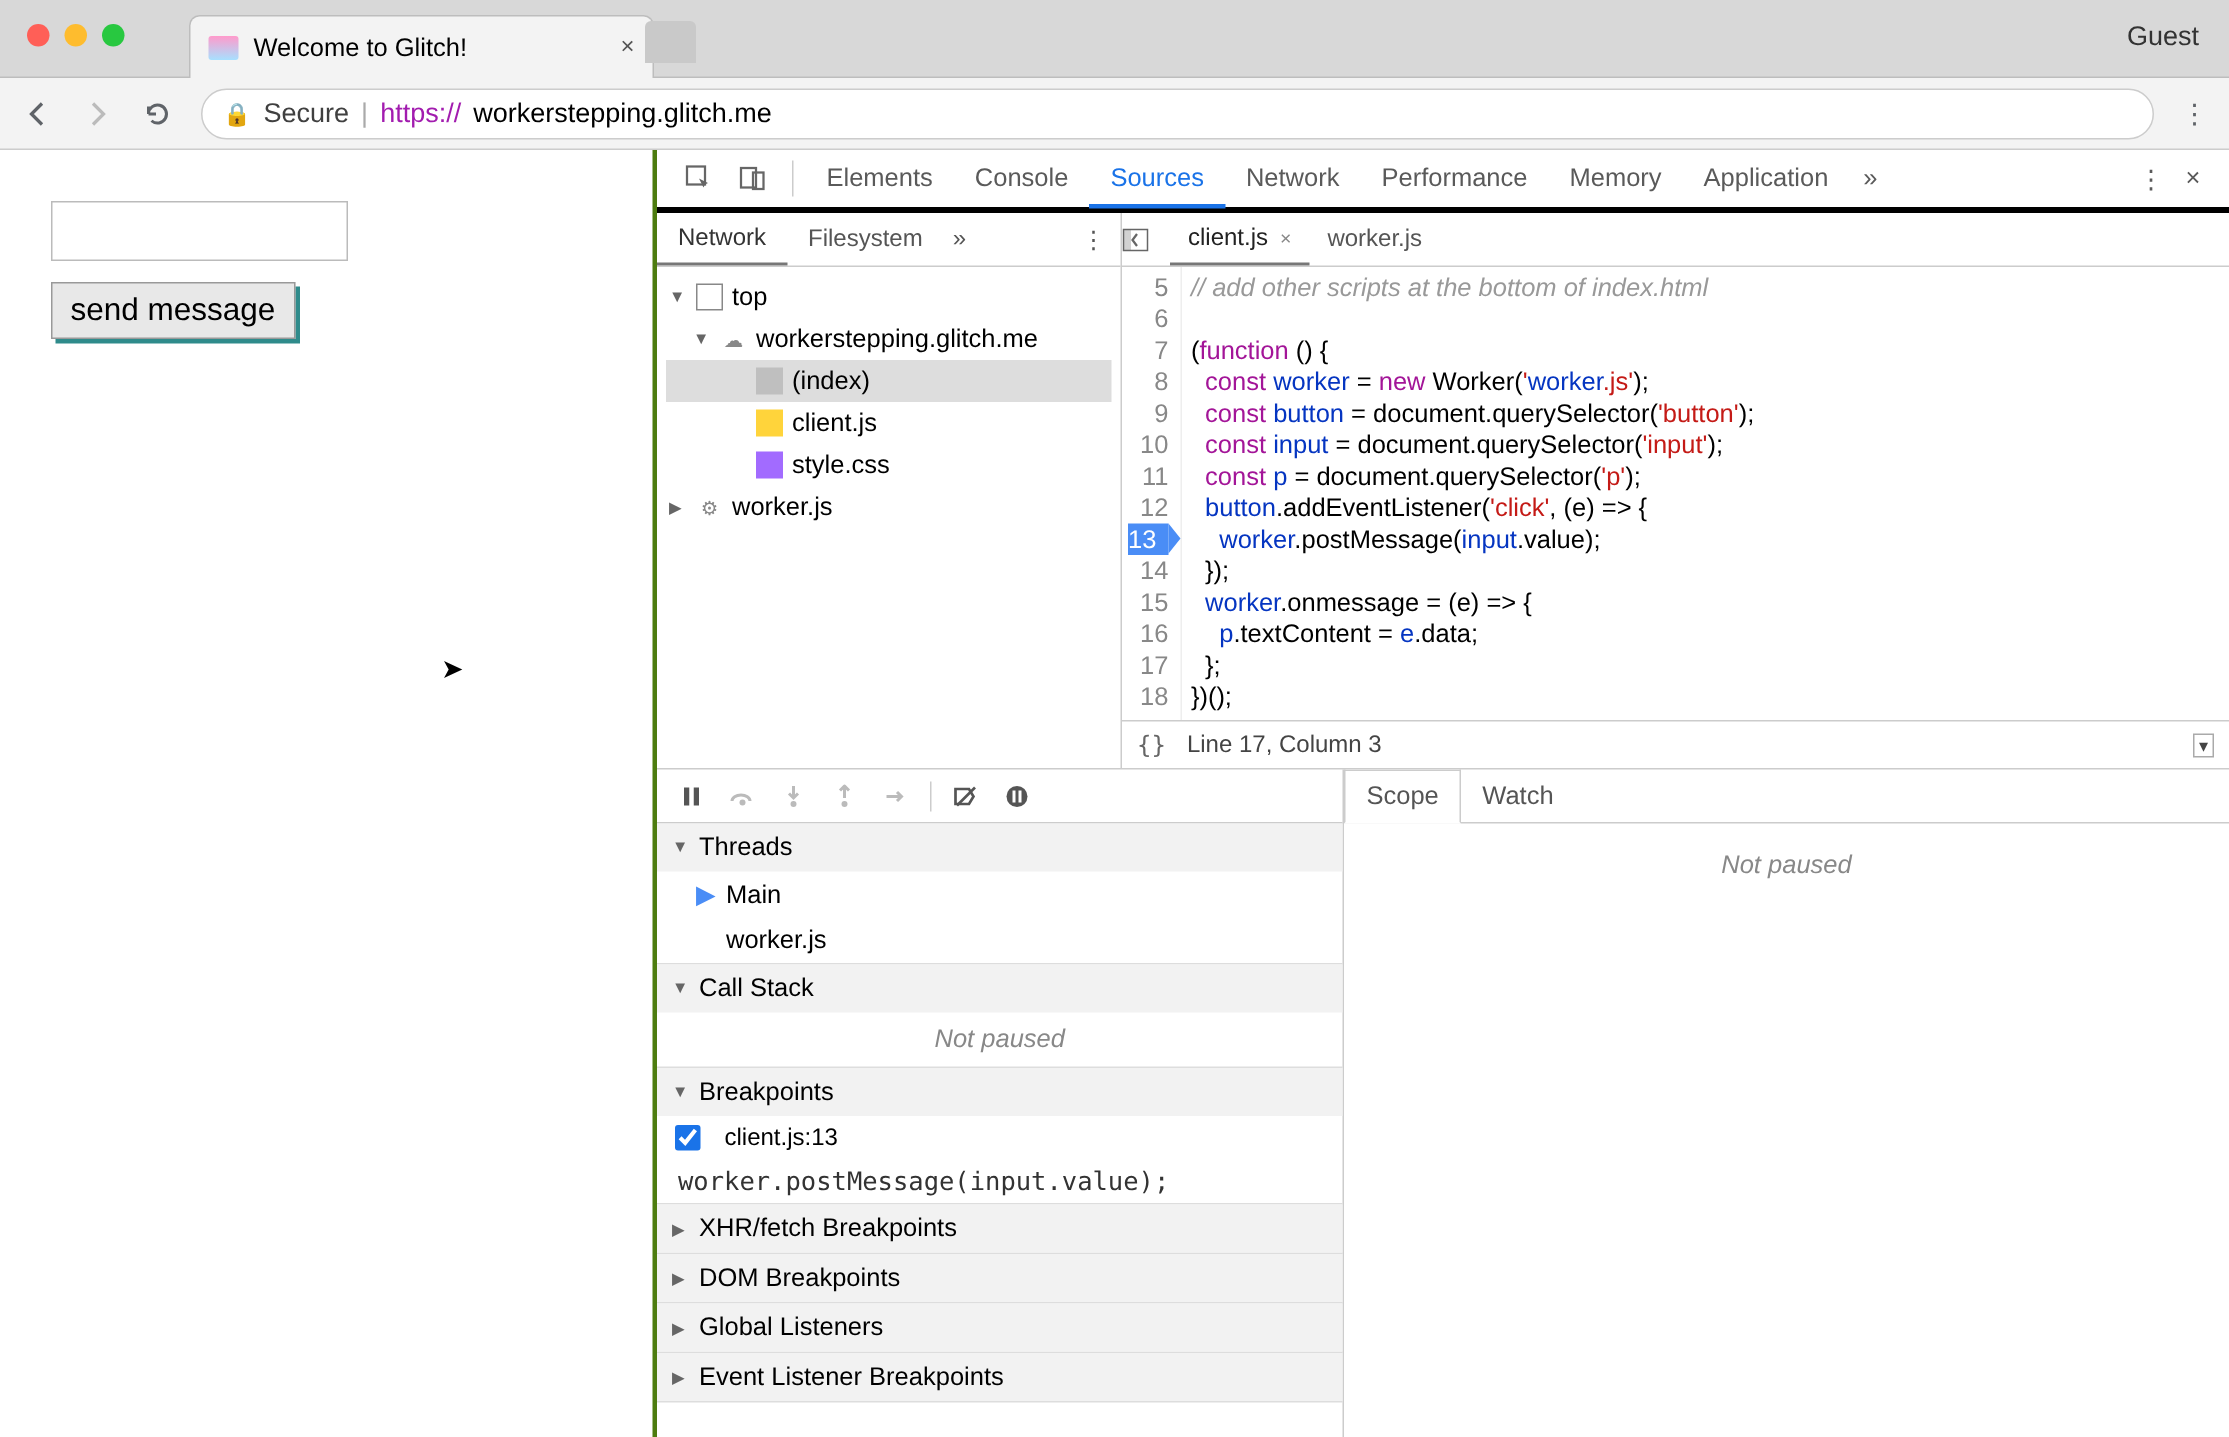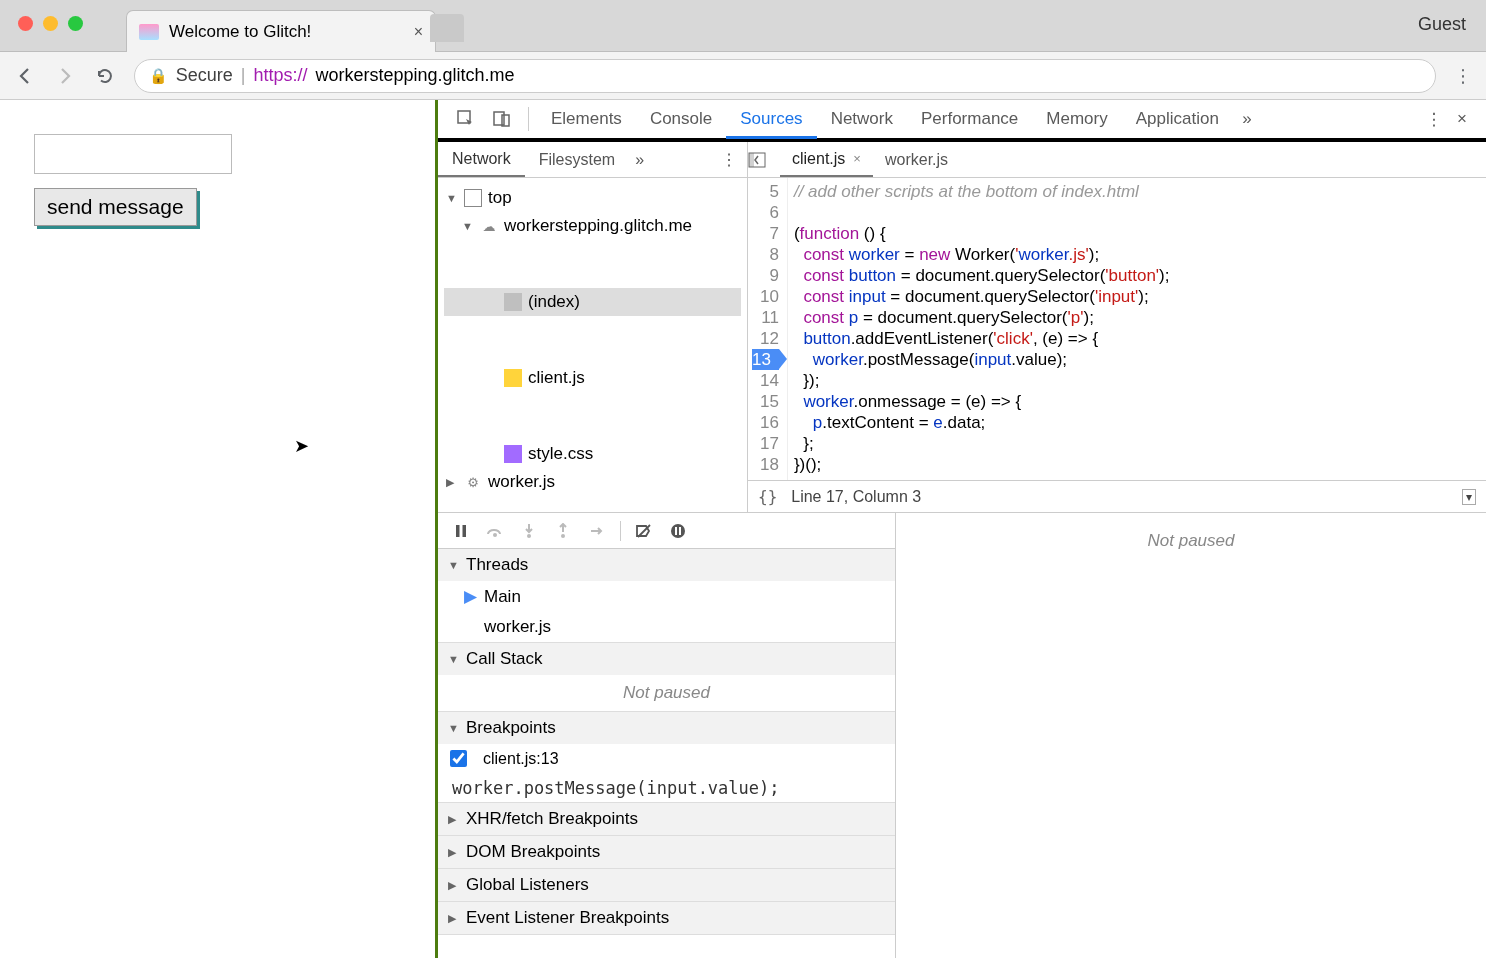--- a/index.html
+++ b/index.html
@@ -46,21 +46,21 @@
 .nav-pane { width:310px; border-right:1px solid #ccc; display:flex; flex-direction:column; }
 .nav-tabs { height:36px; border-bottom:1px solid #ccc; display:flex; align-items:center; font-size:16px; color:#555; }
 .nav-tabs .nt { padding:7px 14px; }
 .nav-tabs .nt.active { color:#333; background:#fff; border-bottom:2px solid #777; }
 .nav-tabs .more { margin-left:6px; }
 .nav-tabs .dots { margin-left:auto; padding-right:10px; }
 .tree { padding:6px 6px; font-size:17px; flex:1; overflow:auto; }
 .tree-row { display:flex; align-items:center; gap:6px; padding:4px 2px; }
 .tree-row.sel { background:#ddd; }
 .tri { width:12px; font-size:11px; color:#666; }
-.tree .ind1 { padding-left:18px; } .tree .ind3 { padding-left:60px;margin-top:48px; }
+.tree .ind1 { padding-left:18px; } .tree .ind3 { padding-left:60px; }
 .fic { width:18px; height:18px; display:inline-flex; align-items:center; justify-content:center; font-size:13px; }
 .fic.frame { border:1px solid #888; } .fic.cloud { color:#888; }
 .fic.doc { background:#bfbfbf; } .fic.js { background:#ffd43b; } .fic.css { background:#a26bff; } .fic.gear { color:#888; }
 
 .editor-pane { flex:1; display:flex; flex-direction:column; }
 .ed-tabs { height:36px; border-bottom:1px solid #ccc; display:flex; align-items:center; font-size:16px; }
 .ed-tabs .panel-ico { width:32px; text-align:center; color:#666; }
 .ed-tabs .etab { padding:7px 12px; color:#555; display:flex; gap:8px; align-items:center; }
 .ed-tabs .etab.active { background:#fff; border-bottom:2px solid #777; color:#222; }
 .ed-tabs .etab .x { color:#888; font-size:13px; }
@@ -365,17 +365,21 @@
             </div>
         </div>
         <div class="sect">
           <div class="sect-hd">
               <span class="tri">▶</span>
               <span>Event Listener Breakpoints</span>
             </div>
         </div>
       </div>
       <div class="dbg-right">
+        <div class="scope-tabs">
+          <div class="stab active">Scope</div>
+          <div class="stab">Watch</div>
+        </div>
         <div class="scope-body">Not paused</div>
       </div>
     </div>
   </div>
 </div>
 
 </body></html>

